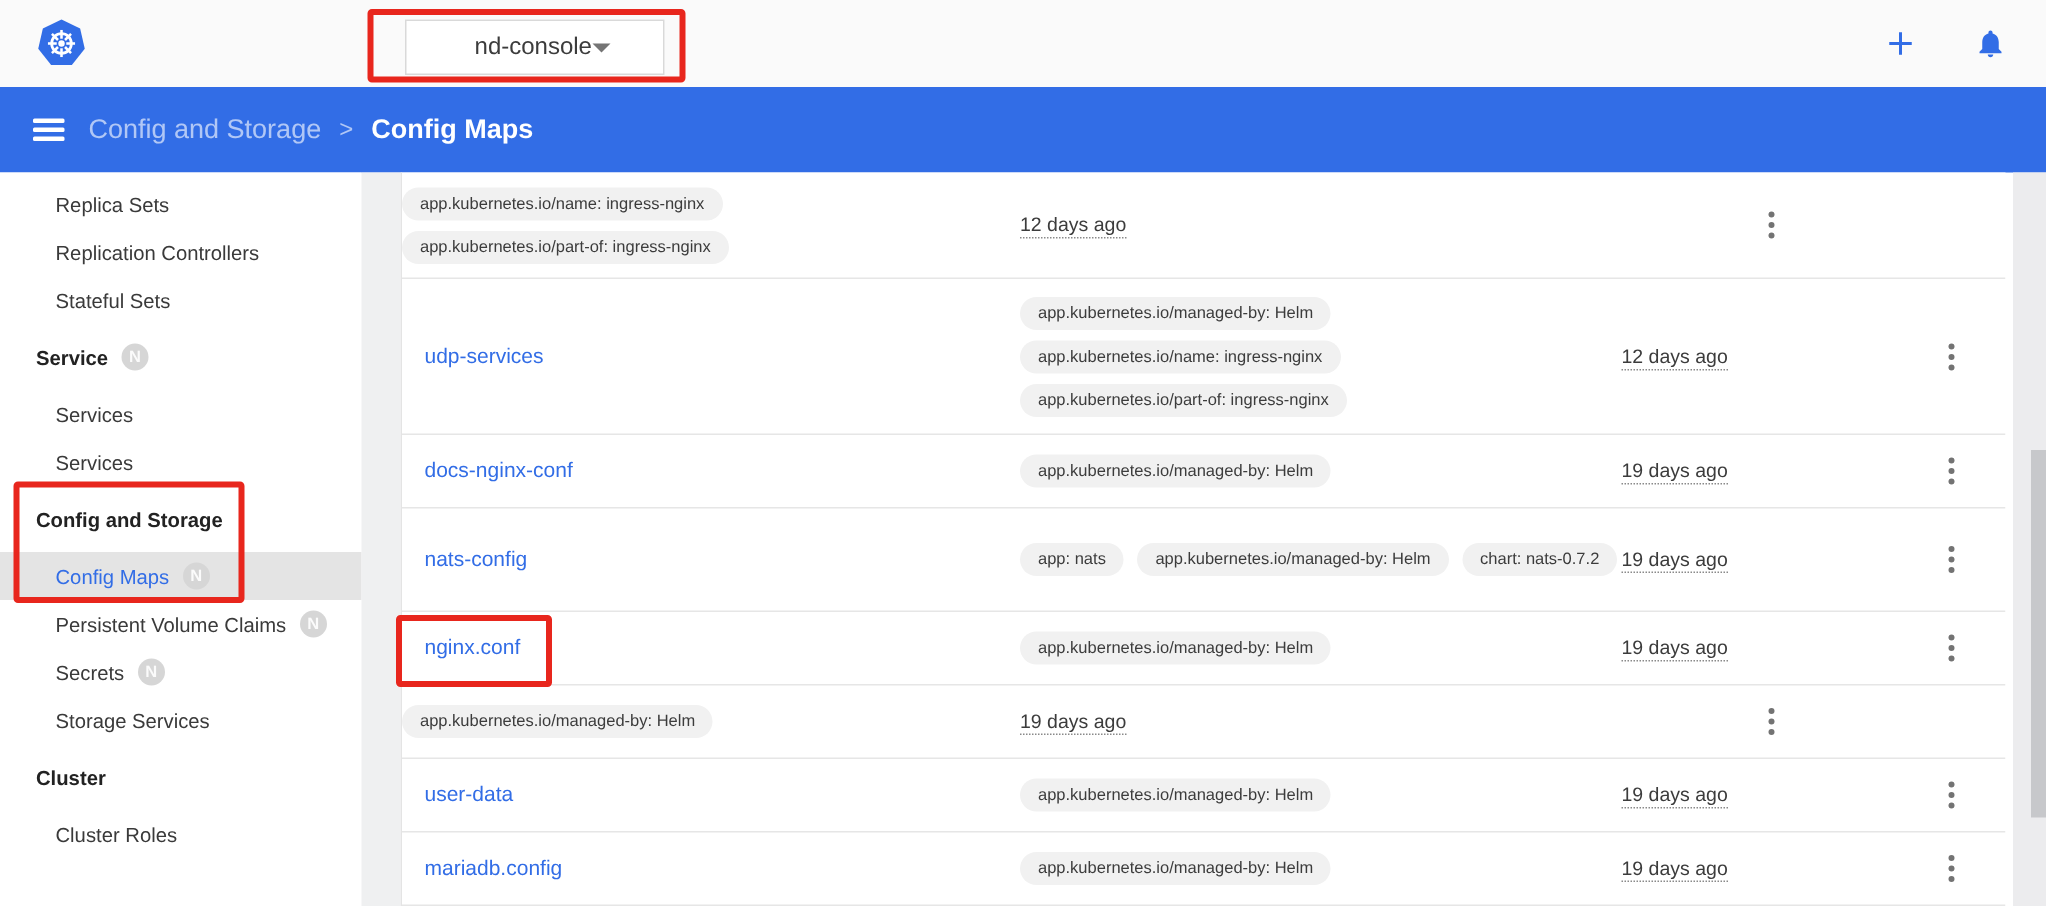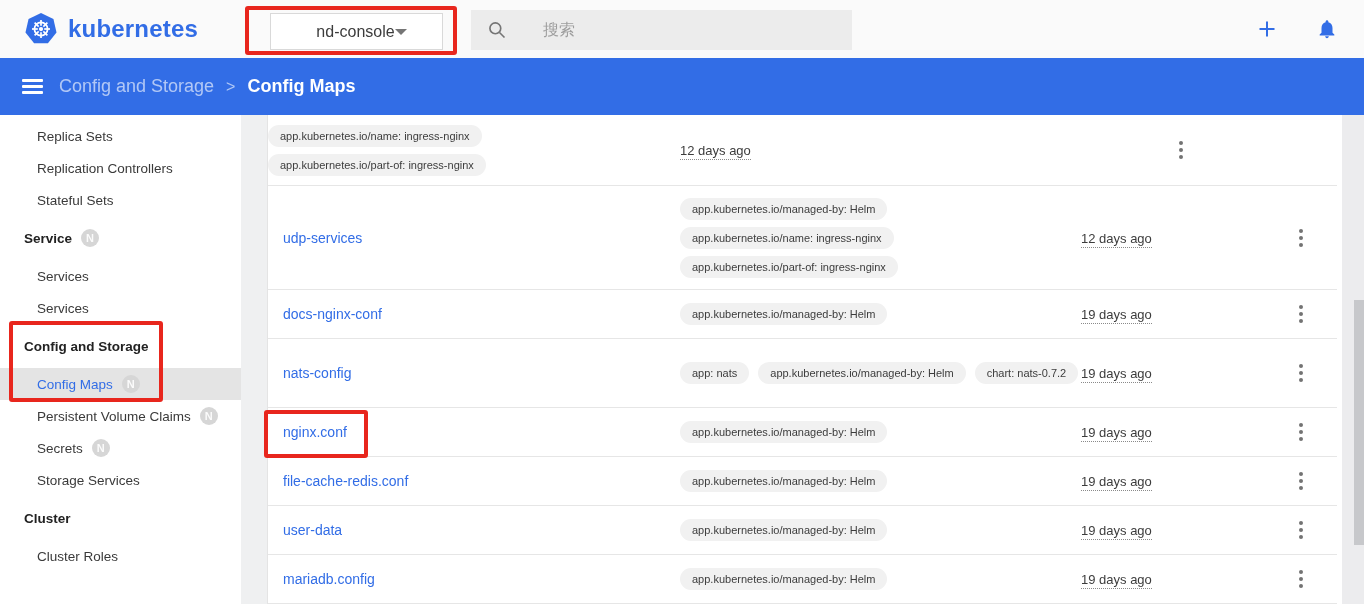--- a/index.html
+++ b/index.html
@@ -90,37 +90,27 @@
           <line x1="7.5" y1="16" x2="13" y2="16"></line>
             <line x1="19" y1="16" x2="24.5" y2="16"></line>
           <line x1="10" y1="10" x2="13.8" y2="13.8"></line>
             <line x1="18.2" y1="18.2" x2="22" y2="22"></line>
           <line x1="22" y1="10" x2="18.2" y2="13.8"></line>
             <line x1="13.8" y1="18.2" x2="10" y2="22"></line>
         </g>
         <circle cx="16" cy="16" r="2" fill="#fff"></circle>
       </svg>
     </span>
-    <span class="brand-name">kubernetes</span>
   </div>
 
   <div class="ns-select">
     <span class="ns-value">nd-console</span>
     <span class="caret"></span>
   </div>
 
-  <div class="searchbar">
-    <span style="display:flex;">
-      <svg width="20" height="20" viewBox="0 0 24 24" fill="none" stroke="#757575" stroke-width="2">
-        <circle cx="10" cy="10" r="6.5"></circle>
-          <line x1="15" y1="15" x2="21" y2="21"></line>
-      </svg>
-    </span>
-    <input class="search-input" type="text" placeholder="搜索" style="">
-  </div>
 
   <div class="hdr-actions">
     <div class="icon-btn">
       <svg width="20" height="20" viewBox="0 0 24 24" fill="none" stroke="#326de6" stroke-width="2.4">
         <line x1="12" y1="3" x2="12" y2="21"></line>
           <line x1="3" y1="12" x2="21" y2="12"></line>
       </svg>
     </div>
     <div class="icon-btn">
       <svg width="22" height="22" viewBox="0 0 24 24" fill="#326de6">
@@ -287,23 +277,20 @@
       <div class="dots">
           <i></i>
           <i></i>
           <i></i>
         </div>
     </div>
     <div></div>
   </div>
 
   <div class="trow">
-    <div class="cell-name">
-      <a class="rlink">file-cache-redis.conf</a>
-    </div>
     <div class="cell-labels">
         <span class="chip">app.kubernetes.io/managed-by: Helm</span>
       </div>
     <div class="cell-age">
       <span class="age">19 days ago</span>
     </div>
     <div>
       <div class="dots">
           <i></i>
           <i></i>

